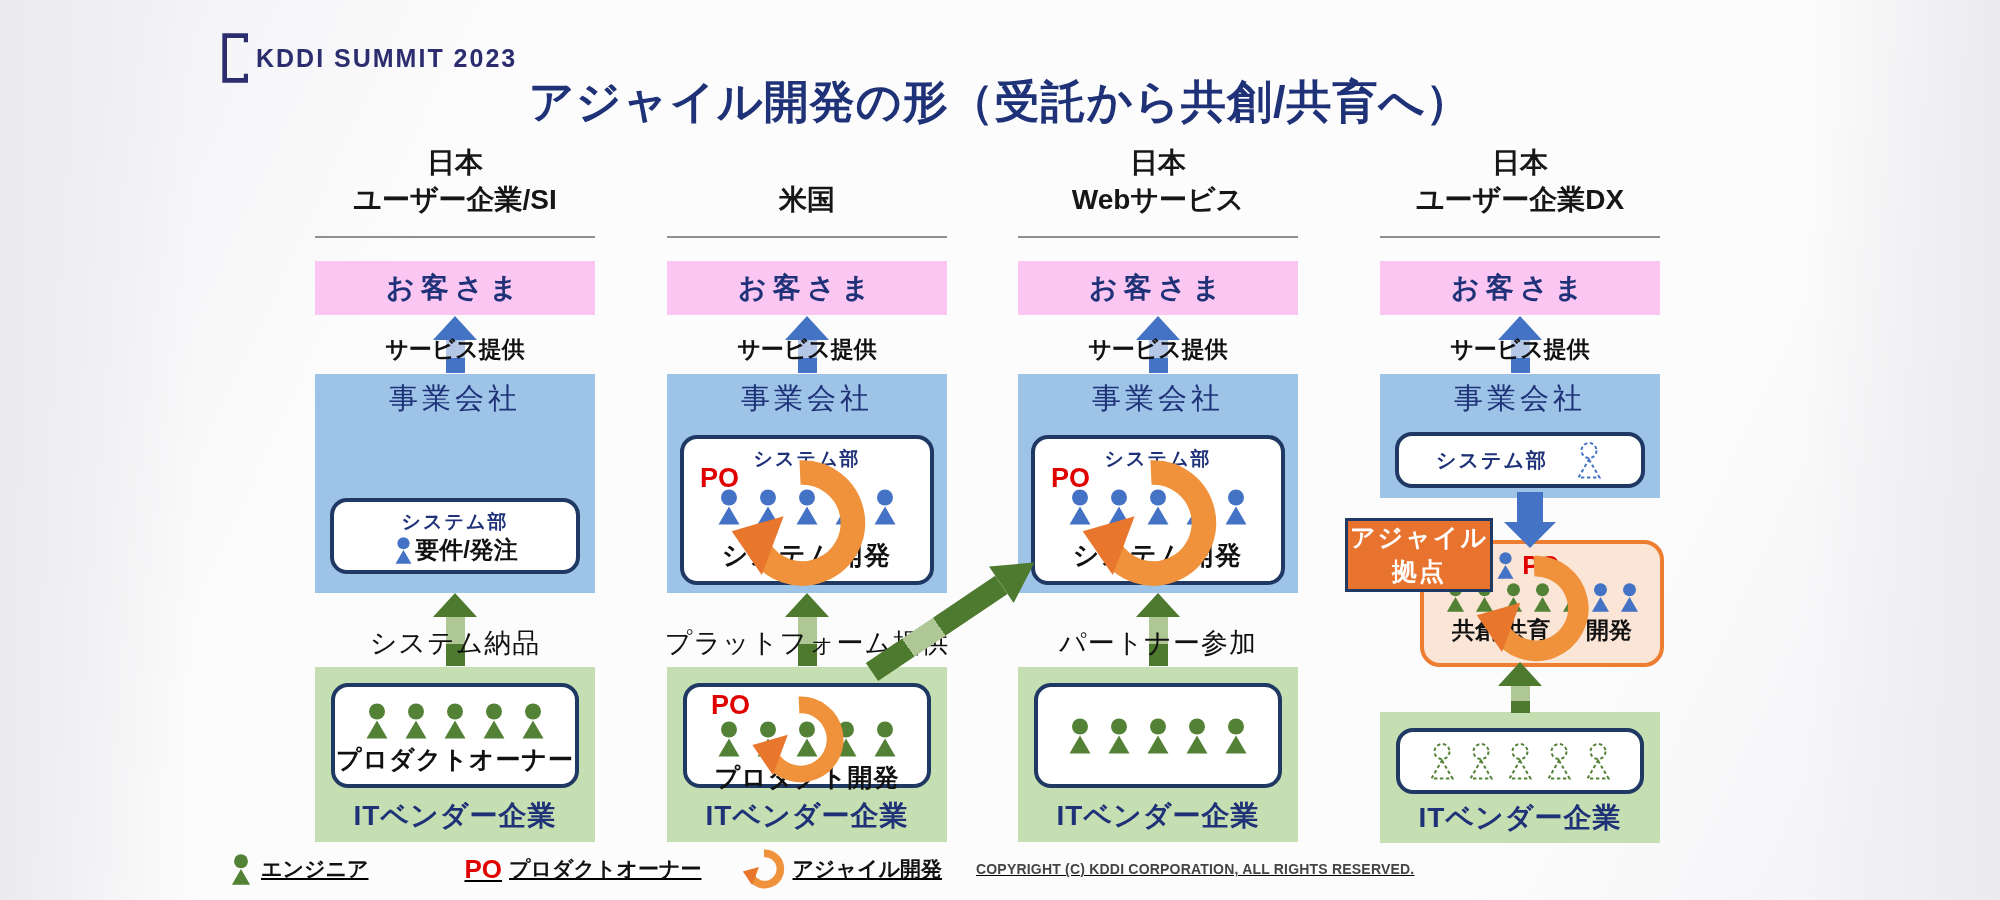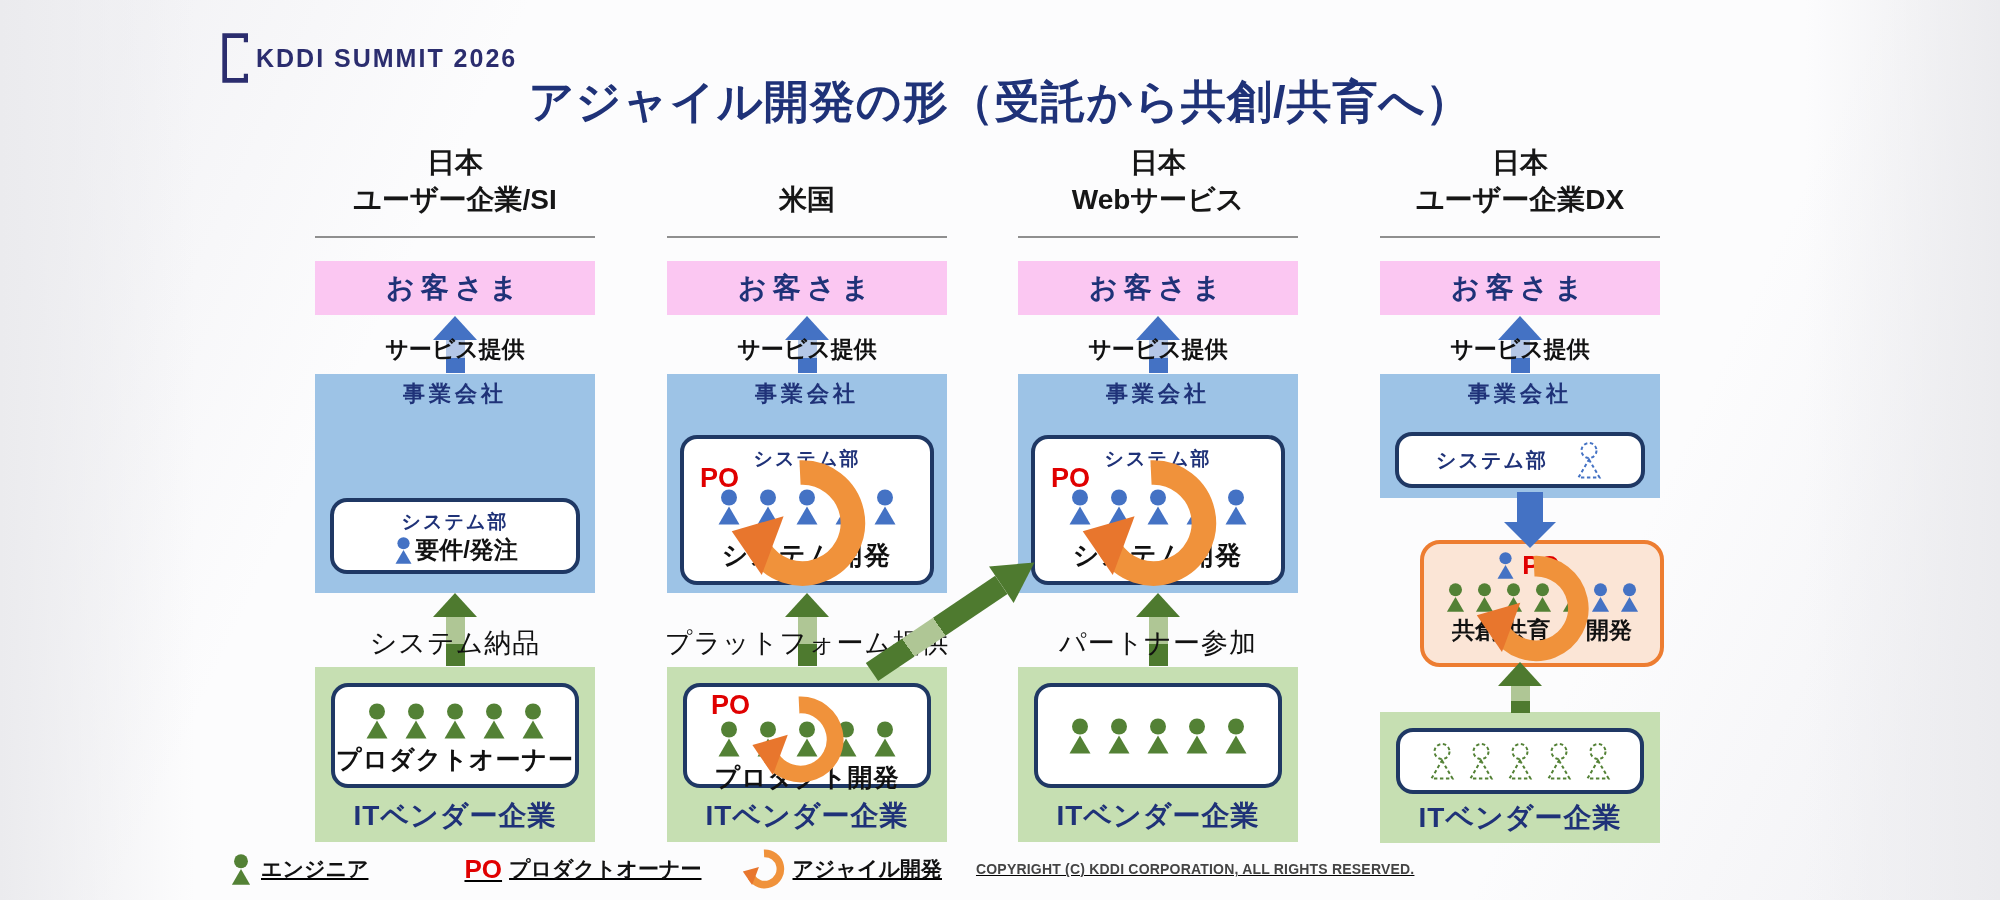--- a/index.html
+++ b/index.html
@@ -24,21 +24,21 @@
   .c1{left:315px}.c2{left:667px}.c3{left:1018px}.c4{left:1380px}
   .col-header { position:absolute; left:0; right:0; top:148px; height:90px;
     display:flex; align-items:flex-end; justify-content:center;
     border-bottom:2px solid #8f8f8f; font-size:28px; font-weight:bold; color:#161616;
     text-align:center; line-height:1.3; white-space:pre-line; padding-bottom:18px; box-sizing:border-box; }
   .box-pink { position:absolute; left:0; right:0; top:261px; height:54px;
     background:var(--pink,#FBC7F2); display:flex; align-items:center; justify-content:center;
     font-size:28px; font-weight:bold; color:var(--navy,#1F3278); letter-spacing:6px; }
   .box-blue { position:absolute; left:0; right:0; top:374px; height:219px; background:var(--light-blue,#9DC3E6); }
   .c4 .box-blue { height:124px; }
-  .biz-label { margin-top:5px; text-align:center; font-size:22px; font-weight:bold;
+  .biz-label { margin-top:5px; text-align:center; font-size:29px; font-weight:normal;
     color:var(--navy,#1F3278); letter-spacing:4px; }
   .box-green { position:absolute; left:0; right:0; top:667px; height:175px; background:var(--light-green,#C6DFB2); }
   .c4 .box-green { top:712px; height:131px; }
   .vendor-label { position:absolute; left:0; right:0; top:797px; text-align:center;
     font-size:28px; font-weight:bold; color:var(--navy,#1F3278); letter-spacing:1px; }
   .c4 .vendor-label { top:799px; }
   
   .team-box { position:absolute; background:#fff; border:4px solid var(--border-navy,#1F3864); border-radius:17px; box-sizing:border-box; }
   .req-box { left:15px; right:15px; top:498px; height:76px; }
   .blue-team { left:13px; right:13px; top:435px; height:150px; }
@@ -108,21 +108,21 @@
 </style>
 </head>
 <body>
 
 <div class="canvas">
 
   <div class="logo">
     <svg viewBox="0 0 30 54">
       <path d="M28 10 L28 3 L5 3 L5 51 L28 51 L28 44" fill="none" stroke="#2B2D6E" stroke-width="5"></path>
     </svg>
-    <span class="logo-text">KDDI SUMMIT 2026</span>
+    <span class="logo-text">KDDI SUMMIT 2023</span>
   </div>
   <div class="main-title">アジャイル開発の形（受託から共創/共育へ）</div>
 
   <div class="col c1">
     <div class="col-header">日本
 ユーザー企業/SI</div>
     <div class="box-pink">お客さま</div>
     <div class="arr serve-arrow">
       <div class="head"></div>
       <div class="stem"></div>
@@ -406,20 +406,22 @@
           </svg>
         </div>
       <div class="peach-label">共創/共育 ・ 開発</div>
       <div class="peach-agile agile">
         <svg viewBox="0 0 52 52">
             <path d="M26 7.5 A18.5 18.5 0 1 1 11 35.5" fill="none" stroke="#F0923B" stroke-width="9"></path>
             <polygon points="1,29 20,23.5 12,45" fill="#E8762D"></polygon>
           </svg>
       </div>
     </div>
+    <div class="agile-base">アジャイル
+拠点</div>
     <div class="arr flow-arrow">
       <div class="head"></div>
       <div class="stem"></div>
     </div>
     <div class="box-green"></div>
     <div class="team-box vendor-box only-icons">
       <div class="vb-row" data-engineers="columns.3.vendor_team">
           <svg viewBox="0 0 30 38">
             <circle cx="15" cy="9.5" r="7.5" fill="none" stroke="#538135" stroke-width="2" stroke-dasharray="3.4 2.6"></circle>
             <path d="M15 18.5 L25.5 36.5 L4.5 36.5 Z" fill="none" stroke="#538135" stroke-width="2" stroke-dasharray="3.4 2.6"></path>

